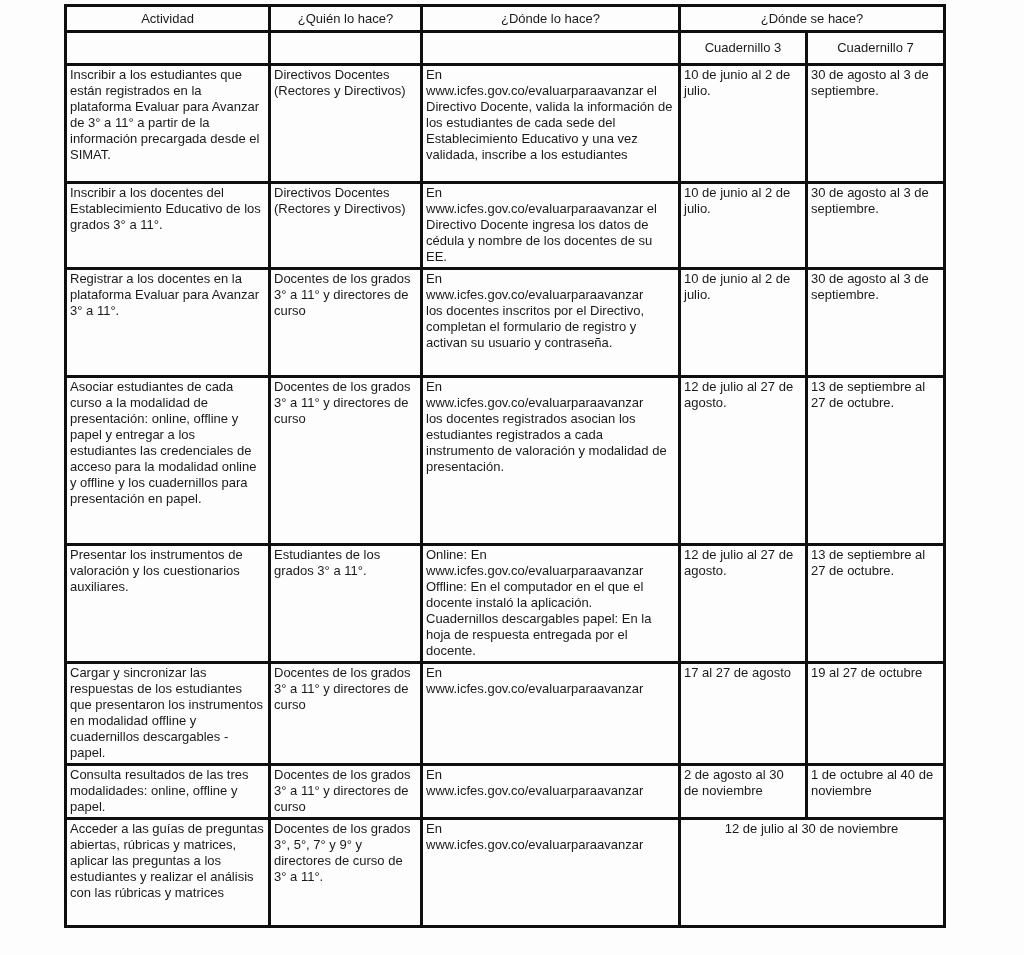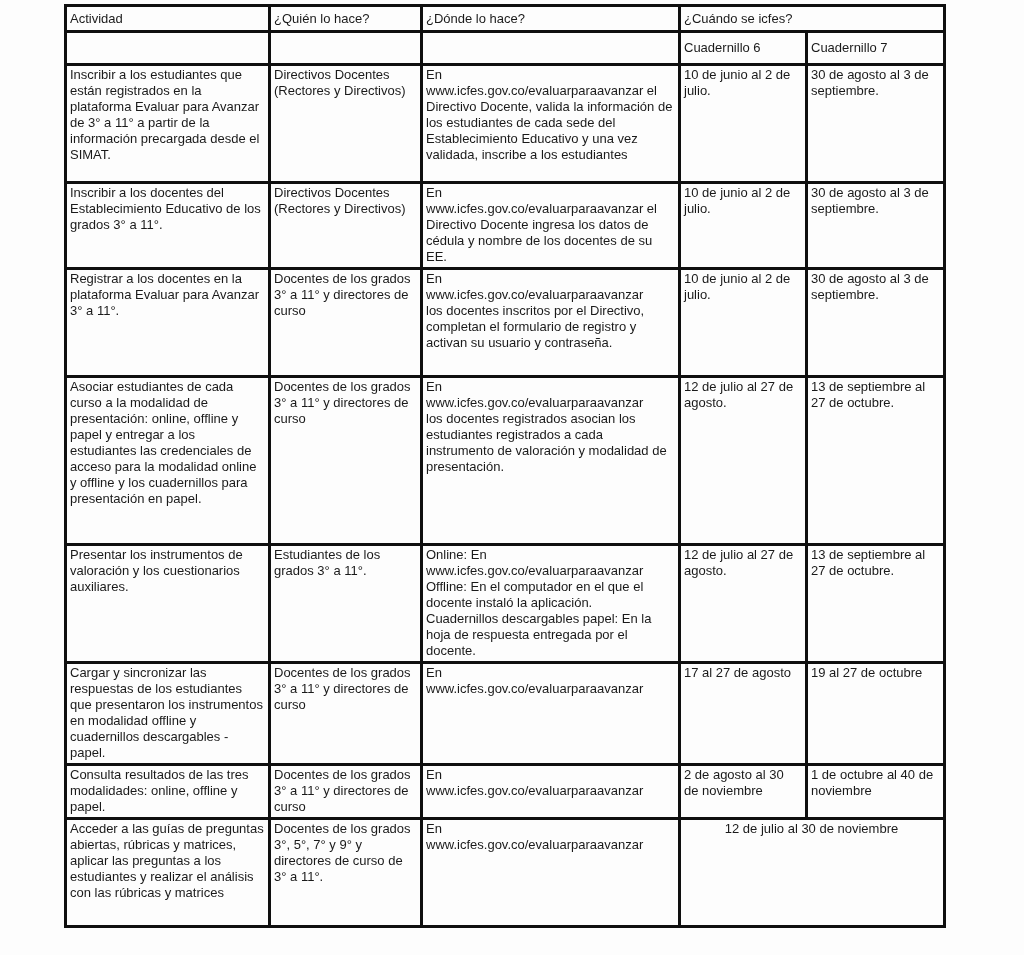--- a/index.html
+++ b/index.html
@@ -29,21 +29,21 @@
   }
   table.schedule th,
   table.schedule td {
     border: 3px solid #0f0f0f;
     padding: 1px 4px 2px 3px;
     vertical-align: top;
     overflow: hidden;
   }
   table.schedule th {
     font-weight: normal;
-    text-align: left;
+    text-align: center;
     vertical-align: middle;
     padding: 2px 3px;
   }
   td.body-cell {
     white-space: pre-line;
     text-align: left;
   }
   td.merged-date {
     text-align: center;
     white-space: normal;
@@ -64,28 +64,28 @@
       <col style="width:258px">
       <col style="width:127px">
       <col style="width:138px">
     </colgroup>
 
     <tbody>
         <tr style="height:26px">
       <th>Actividad</th>
       <th>¿Quién lo hace?</th>
       <th>¿Dónde lo hace?</th>
-      <th colspan="2">¿Cuándo se icfes?</th>
+      <th colspan="2">¿Dónde se hace?</th>
     </tr>
 
     <tr style="height:33px">
       <td class="body-cell"></td>
       <td class="body-cell"></td>
       <td class="body-cell"></td>
-      <th class="subhead">Cuadernillo 6</th>
+      <th class="subhead">Cuadernillo 3</th>
       <th class="subhead">Cuadernillo 7</th>
     </tr>
 
     <tr style="height:118px">
       <td class="body-cell">Inscribir a los estudiantes que están registrados en la plataforma Evaluar para Avanzar de 3° a 11° a partir de la información precargada desde el  SIMAT.</td>
       <td class="body-cell">Directivos Docentes (Rectores y Directivos)</td>
       <td class="body-cell">En
 www.icfes.gov.co/evaluarparaavanzar el Directivo Docente, valida la información de los estudiantes de cada sede del Establecimiento Educativo y una vez validada, inscribe a los estudiantes</td>
       <td class="body-cell">10 de junio al 2 de julio.</td>
       <td class="body-cell">30 de agosto al 3 de septiembre.</td>

